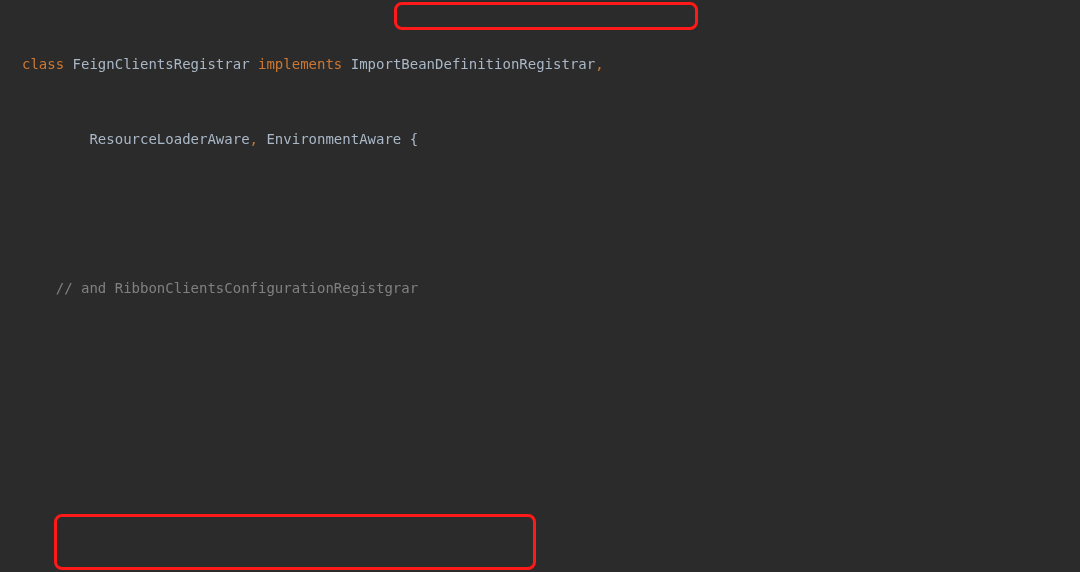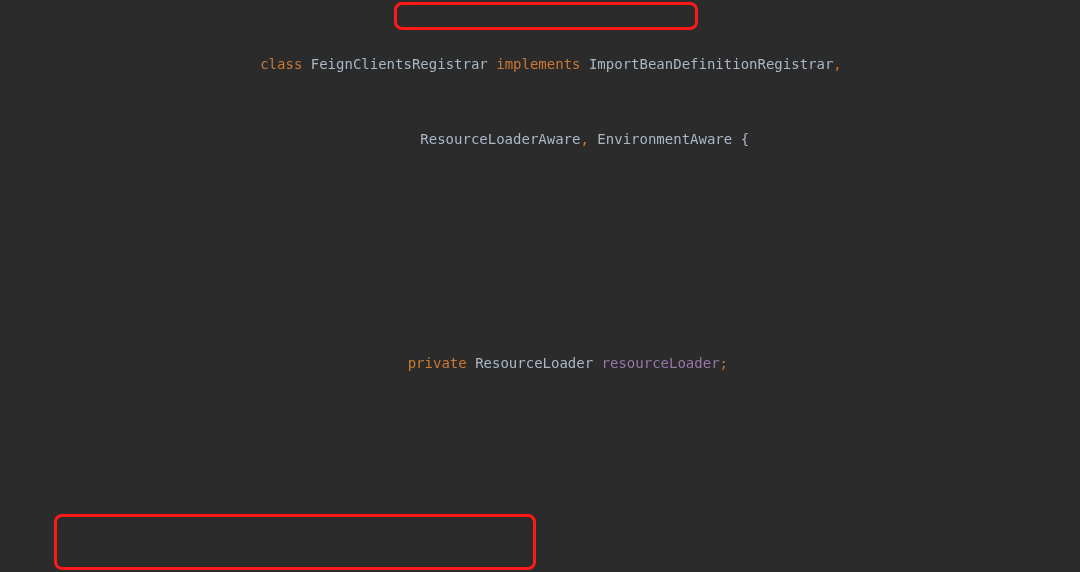--- a/index.html
+++ b/index.html
@@ -18,21 +18,20 @@
       overflow: hidden;
       padding: 2px 0 0 8px;
     }
     .code-container {
       position: relative;
       white-space: pre;
     }
     .line {
       padding-left: 14px;
       min-height: 25px;
-      text-align: center;
     }
     .kw-orange { color: #cc7832; }
     .kw-purple { color: #9876aa; }
     .kw-text { color: #a9b7c6; }
     .kw-comment { color: #808080; }
     
     .highlight-box-1 {
       position: absolute;
       border: 3px solid #ff1a1a;
       border-radius: 8px;
@@ -53,22 +52,22 @@
       pointer-events: none;
     }
   </style>
 </head>
 <body>
 
 <div class="code-container">
   <div class="line"><span class="kw-orange">class </span><span class="kw-text">FeignClientsRegistrar </span><span class="kw-orange">implements </span><span class="kw-text">ImportBeanDefinitionRegistrar</span><span class="kw-orange">,</span></div>
   <div class="line"><span class="kw-text">        ResourceLoaderAware</span><span class="kw-orange">, </span><span class="kw-text">EnvironmentAware </span><span class="kw-text">{</span></div>
   <div class="line"> </div>
+  <div class="line"><span class="kw-comment">    // and RibbonClientsConfigurationRegistgrar</span></div>
   <div class="line"> </div>
-  <div class="line"><span class="kw-orange">    private </span><span class="kw-text">ResourceLoader </span><span class="kw-purple">resourceLoader</span><span class="kw-orange">;</span></div>
   
   
   
   
   
   
   
   
   
   

